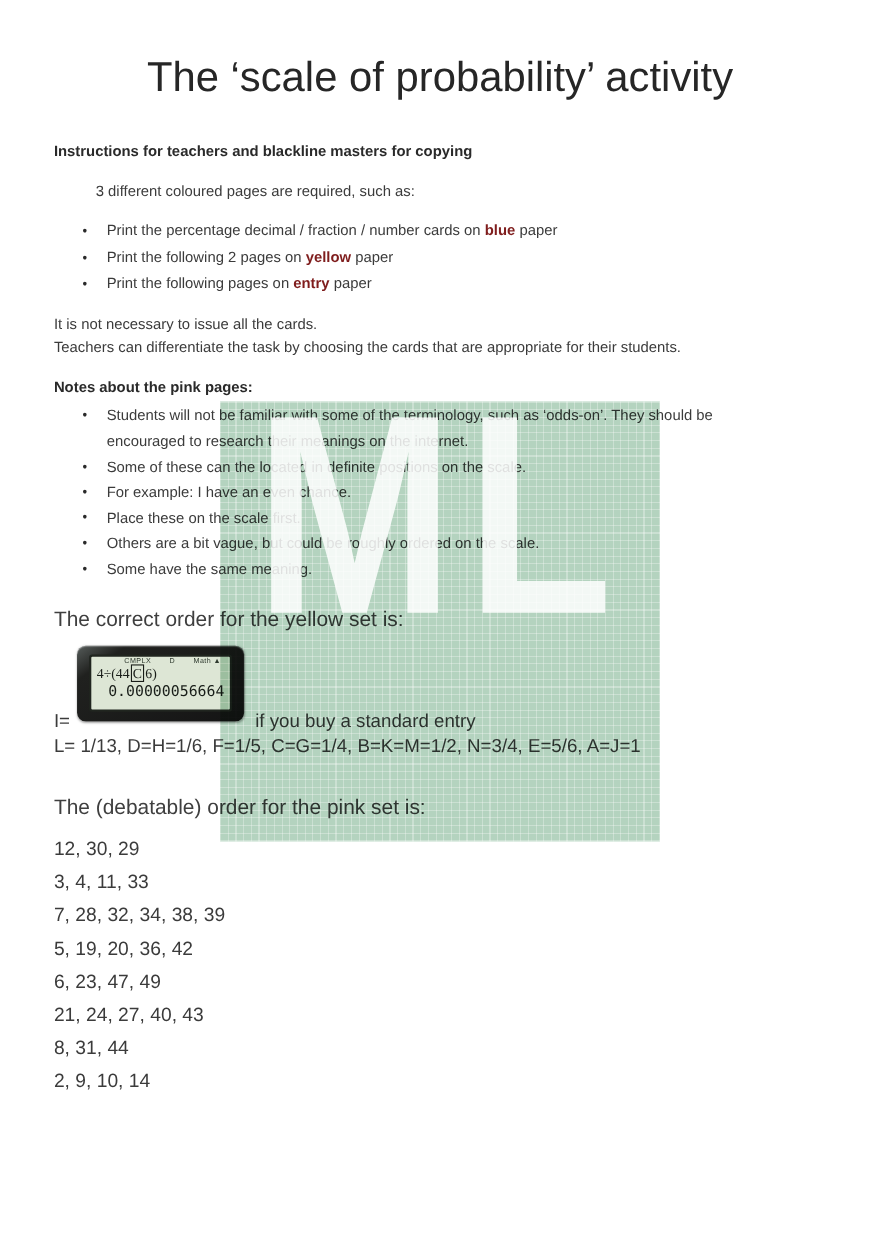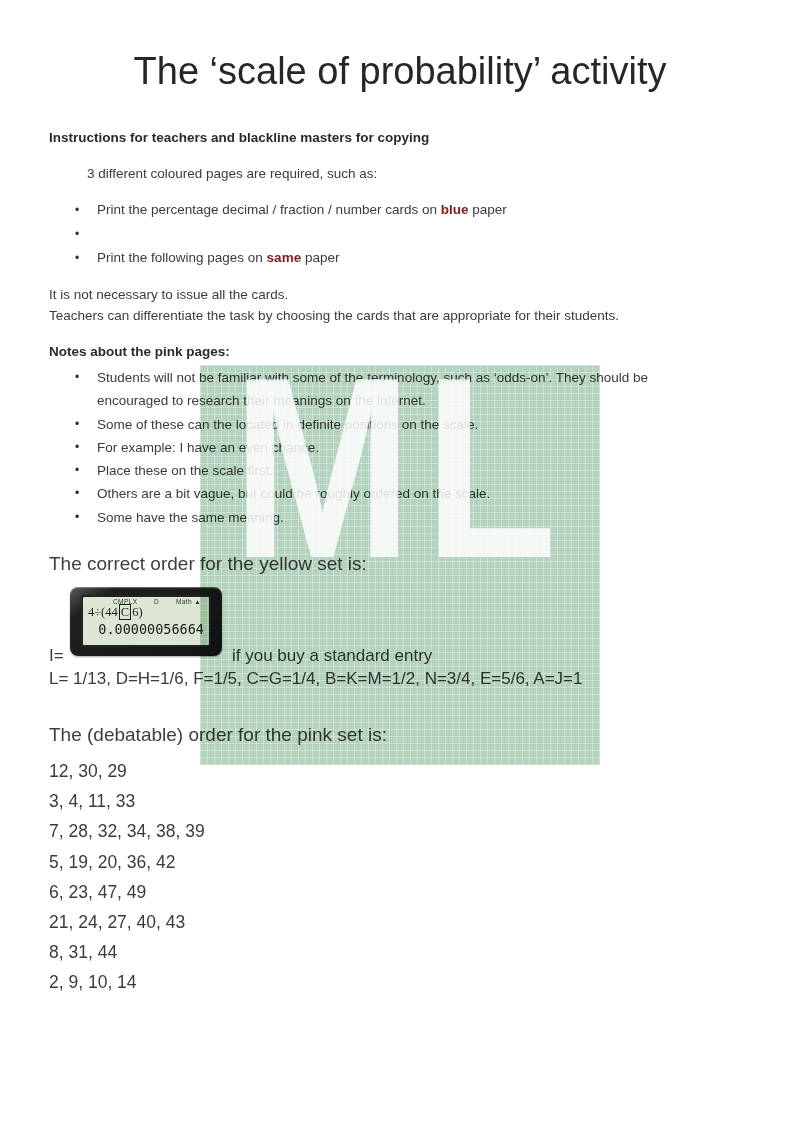--- a/index.html
+++ b/index.html
@@ -91,24 +91,25 @@
 
   <div class="abs body-t pos-intro">3 different coloured pages are required, such as:</div>
 
   <div class="abs bullet-list">
     <div class="b-row">
       <span class="dot">•</span>
       <span class="b-text"><span>Print the percentage decimal / fraction / number cards on </span><b>blue</b><span> paper</span></span>
     </div>
     <div class="b-row">
       <span class="dot">•</span>
+      <span class="b-text"><span>Print the following 2 pages on </span><b>yellow</b><span> paper</span></span>
     </div>
     <div class="b-row">
       <span class="dot">•</span>
-      <span class="b-text"><span>Print the following pages on </span><b>same</b><span> paper</span></span>
+      <span class="b-text"><span>Print the following pages on </span><b>entry</b><span> paper</span></span>
     </div>
   </div>
 
   <div class="abs body-t pos-notes">
     <div>It is not necessary to issue all the cards.</div>
     <div>Teachers can differentiate the task by choosing the cards that are appropriate for their students.</div>
   </div>
 
   <div class="abs h-bold pos-pinkheading">Notes about the pink pages:</div>
 

